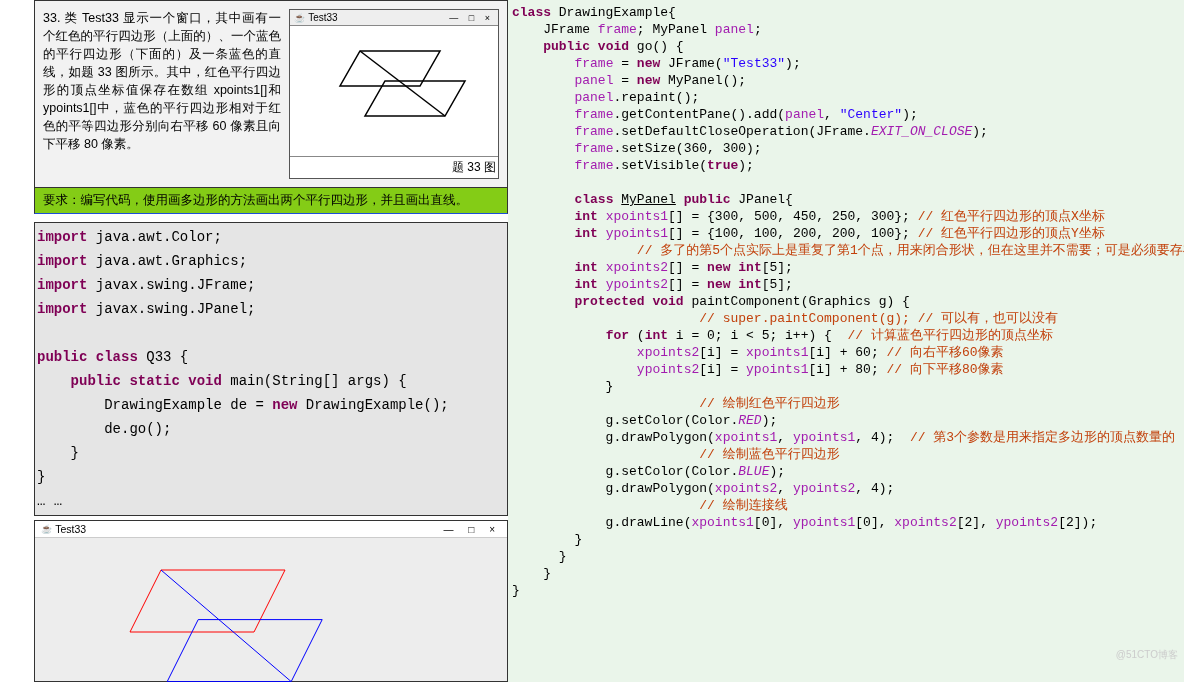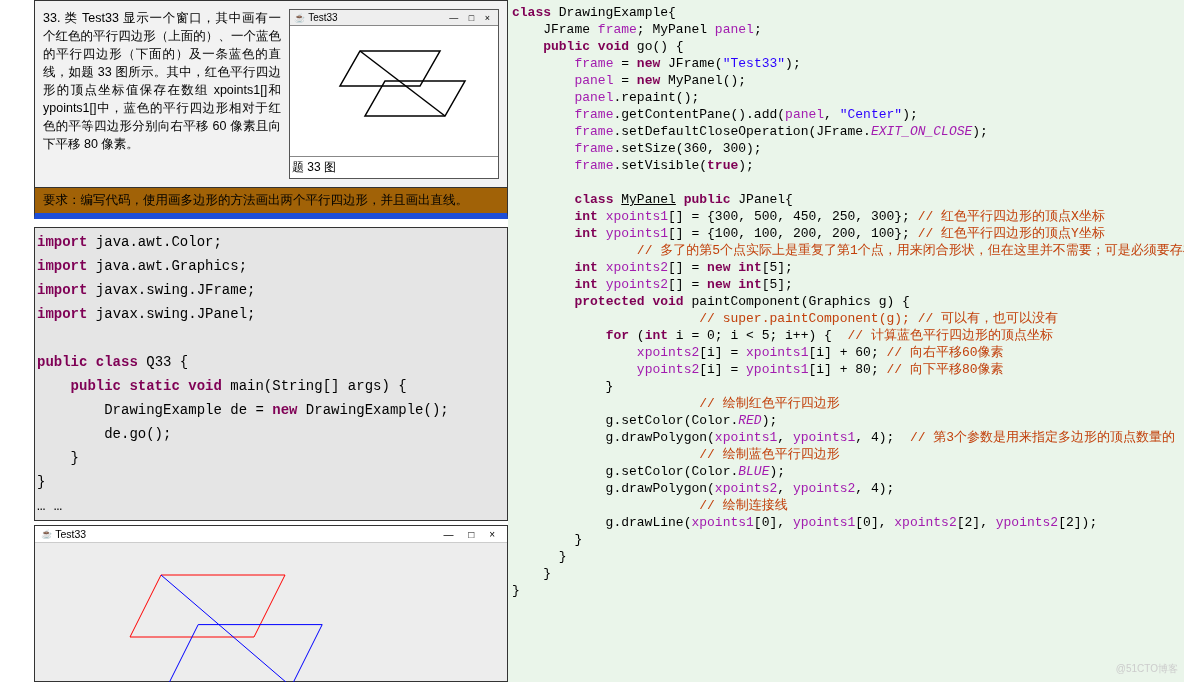--- a/index.html
+++ b/index.html
@@ -18,22 +18,22 @@
 
   
   .problem {
     display: flex; border: 1px solid #333; padding: 4px;
     background: #f2f2f2;
   }
   .problem-text { flex: 1; font-size: 12.5px; line-height: 18px; padding: 4px; text-align: justify; }
   .problem-fig { width: 210px; border: 1px solid #555; margin: 4px; position: relative; background: #fff; }
   .fig-title { font-size: 10px; padding: 2px 4px; border-bottom: 1px solid #888; display:flex; justify-content: space-between; align-items:center; background:#eee;}
   .fig-canvas { height: 130px; position: relative; }
-  .fig-caption { text-align: left; font-size: 12px; padding: 2px; border-top:1px solid #888;}
-  .req { font-size: 12.5px; padding: 4px 8px; background:#a16207; border-left:1px solid #333;border-right:1px solid #333;border-bottom:6px solid #1d4ed8;}
+  .fig-caption { text-align: right; font-size: 12px; padding: 2px; border-top:1px solid #888;}
+  .req { font-size: 12.5px; padding: 4px 8px; background:#84cc16; border-left:1px solid #333;border-right:1px solid #333;border-bottom:1px solid #1d4ed8;}
 
   
   .code-panel-1 {
     background: #e5e5e5; border: 1px solid #333; margin-top: 8px;
     font-family: "Consolas","Courier New",monospace; font-size: 14px;
     line-height: 24px; white-space: pre; padding: 2px;
     overflow: hidden;
   }
 
   
@@ -44,21 +44,21 @@
   
   .kw  { color: #7f0055; font-weight: bold; }   
   .str { color: #2a00ff; }                       
   .com { color: #c2410c; }                       
   .em  { font-style: italic; }
   .fld { color: #a21caf; }
 
   
   svg { position:absolute; top:0; left:0; }
 
-  .watermark { position:absolute; right:6px; bottom:6px; font-size:10px; color:#ccc;margin-left:10px; }
+  .watermark { position:absolute; right:6px; bottom:20px; font-size:10px; color:#ccc;margin-left:10px; }
 </style>
 </head>
 <body>
 
 <div class="container">
   <div class="left-col">
     <div class="problem">
       <div class="problem-text">
         <span>33.</span>
         <span>类 Test33 显示一个窗口，其中画有一个红色的平行四边形（上面的）、一个蓝色的平行四边形（下面的）及一条蓝色的直线，如题 33 图所示。其中，红色平行四边形的顶点坐标值保存在数组 xpoints1[]和 ypoints1[]中，蓝色的平行四边形相对于红色的平等四边形分别向右平移 60 像素且向下平移 80 像素。</span>

